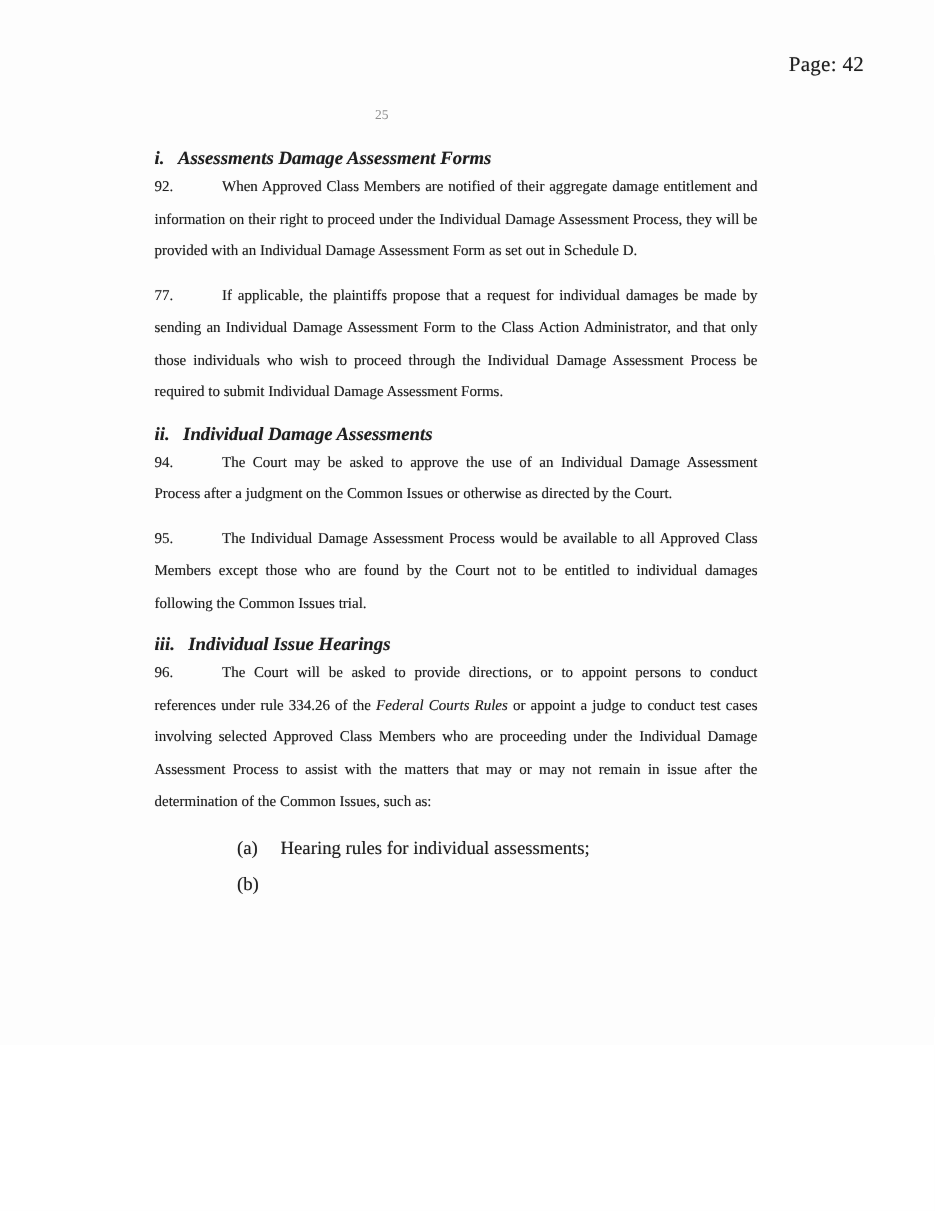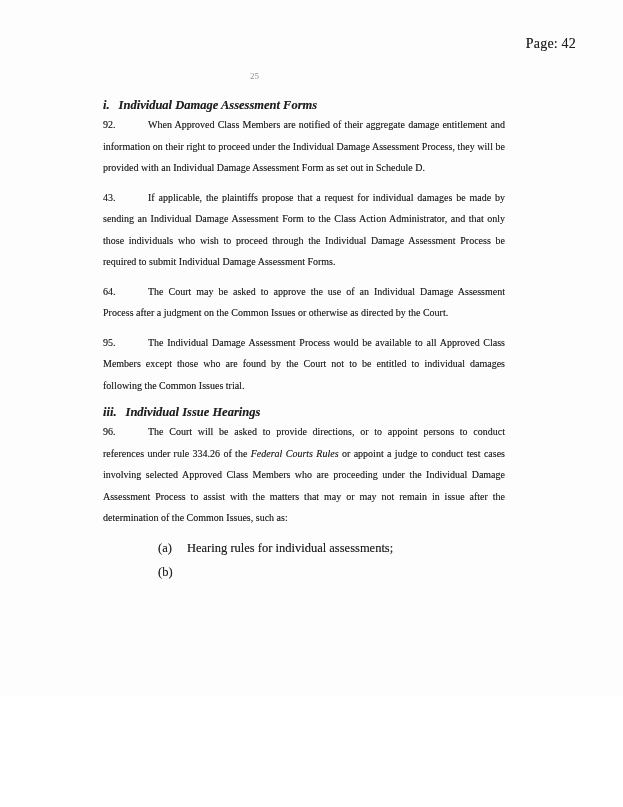--- a/index.html
+++ b/index.html
@@ -91,28 +91,29 @@
 
 <div class="page">
 
   <div class="page-header-label">Page: 42</div>
 
   <div class="scan-page-number">25</div>
 
   <div class="content">
 
 
-    <div class="sub-heading"><span class="sub-label">i.</span><span>Individual Damage Assessment Forms</span></div>
+    <div class="sub-heading"><span class="sub-label">i.</span><span>Assessments Damage Assessment Forms</span></div>
 
     <p class="para"><span class="pnum">92.</span><span>When Approved Class Members are notified of their aggregate damage entitlement and information on their right to proceed under the Individual Damage Assessment Process, they will be provided with an Individual Damage Assessment Form as set out in Schedule D.</span></p>
 
-    <p class="para"><span class="pnum">43.</span><span>If applicable, the plaintiffs propose that a request for individual damages be made by sending an Individual Damage Assessment Form to the Class Action Administrator, and that only those individuals who wish to proceed through the Individual Damage Assessment Process be required to submit Individual Damage Assessment Forms.</span></p>
+    <p class="para"><span class="pnum">77.</span><span>If applicable, the plaintiffs propose that a request for individual damages be made by sending an Individual Damage Assessment Form to the Class Action Administrator, and that only those individuals who wish to proceed through the Individual Damage Assessment Process be required to submit Individual Damage Assessment Forms.</span></p>
 
+    <div class="sub-heading"><span class="sub-label">ii.</span><span>Individual Damage Assessments</span></div>
 
-    <p class="para"><span class="pnum">64.</span><span>The Court may be asked to approve the use of an Individual Damage Assessment Process after a judgment on the Common Issues or otherwise as directed by the Court.</span></p>
+    <p class="para"><span class="pnum">94.</span><span>The Court may be asked to approve the use of an Individual Damage Assessment Process after a judgment on the Common Issues or otherwise as directed by the Court.</span></p>
 
     <p class="para"><span class="pnum">95.</span><span>The Individual Damage Assessment Process would be available to all Approved Class Members except those who are found by the Court not to be entitled to individual damages following the Common Issues trial.</span></p>
 
     <div class="sub-heading"><span class="sub-label">iii.</span><span>Individual Issue Hearings</span></div>
 
     <p class="para"><span class="pnum">96.</span><span>The Court will be asked to provide directions, or to appoint persons to conduct references under rule 334.26 of the </span><span class="em">Federal Courts Rules</span><span> or appoint a judge to conduct test cases involving selected Approved Class Members who are proceeding under the Individual Damage Assessment Process to assist with the matters that may or may not remain in issue after the determination of the Common Issues, such as:</span></p>
 
     <div class="list">
       <div class="list-item">
         <span class="li-marker">(a)</span>

